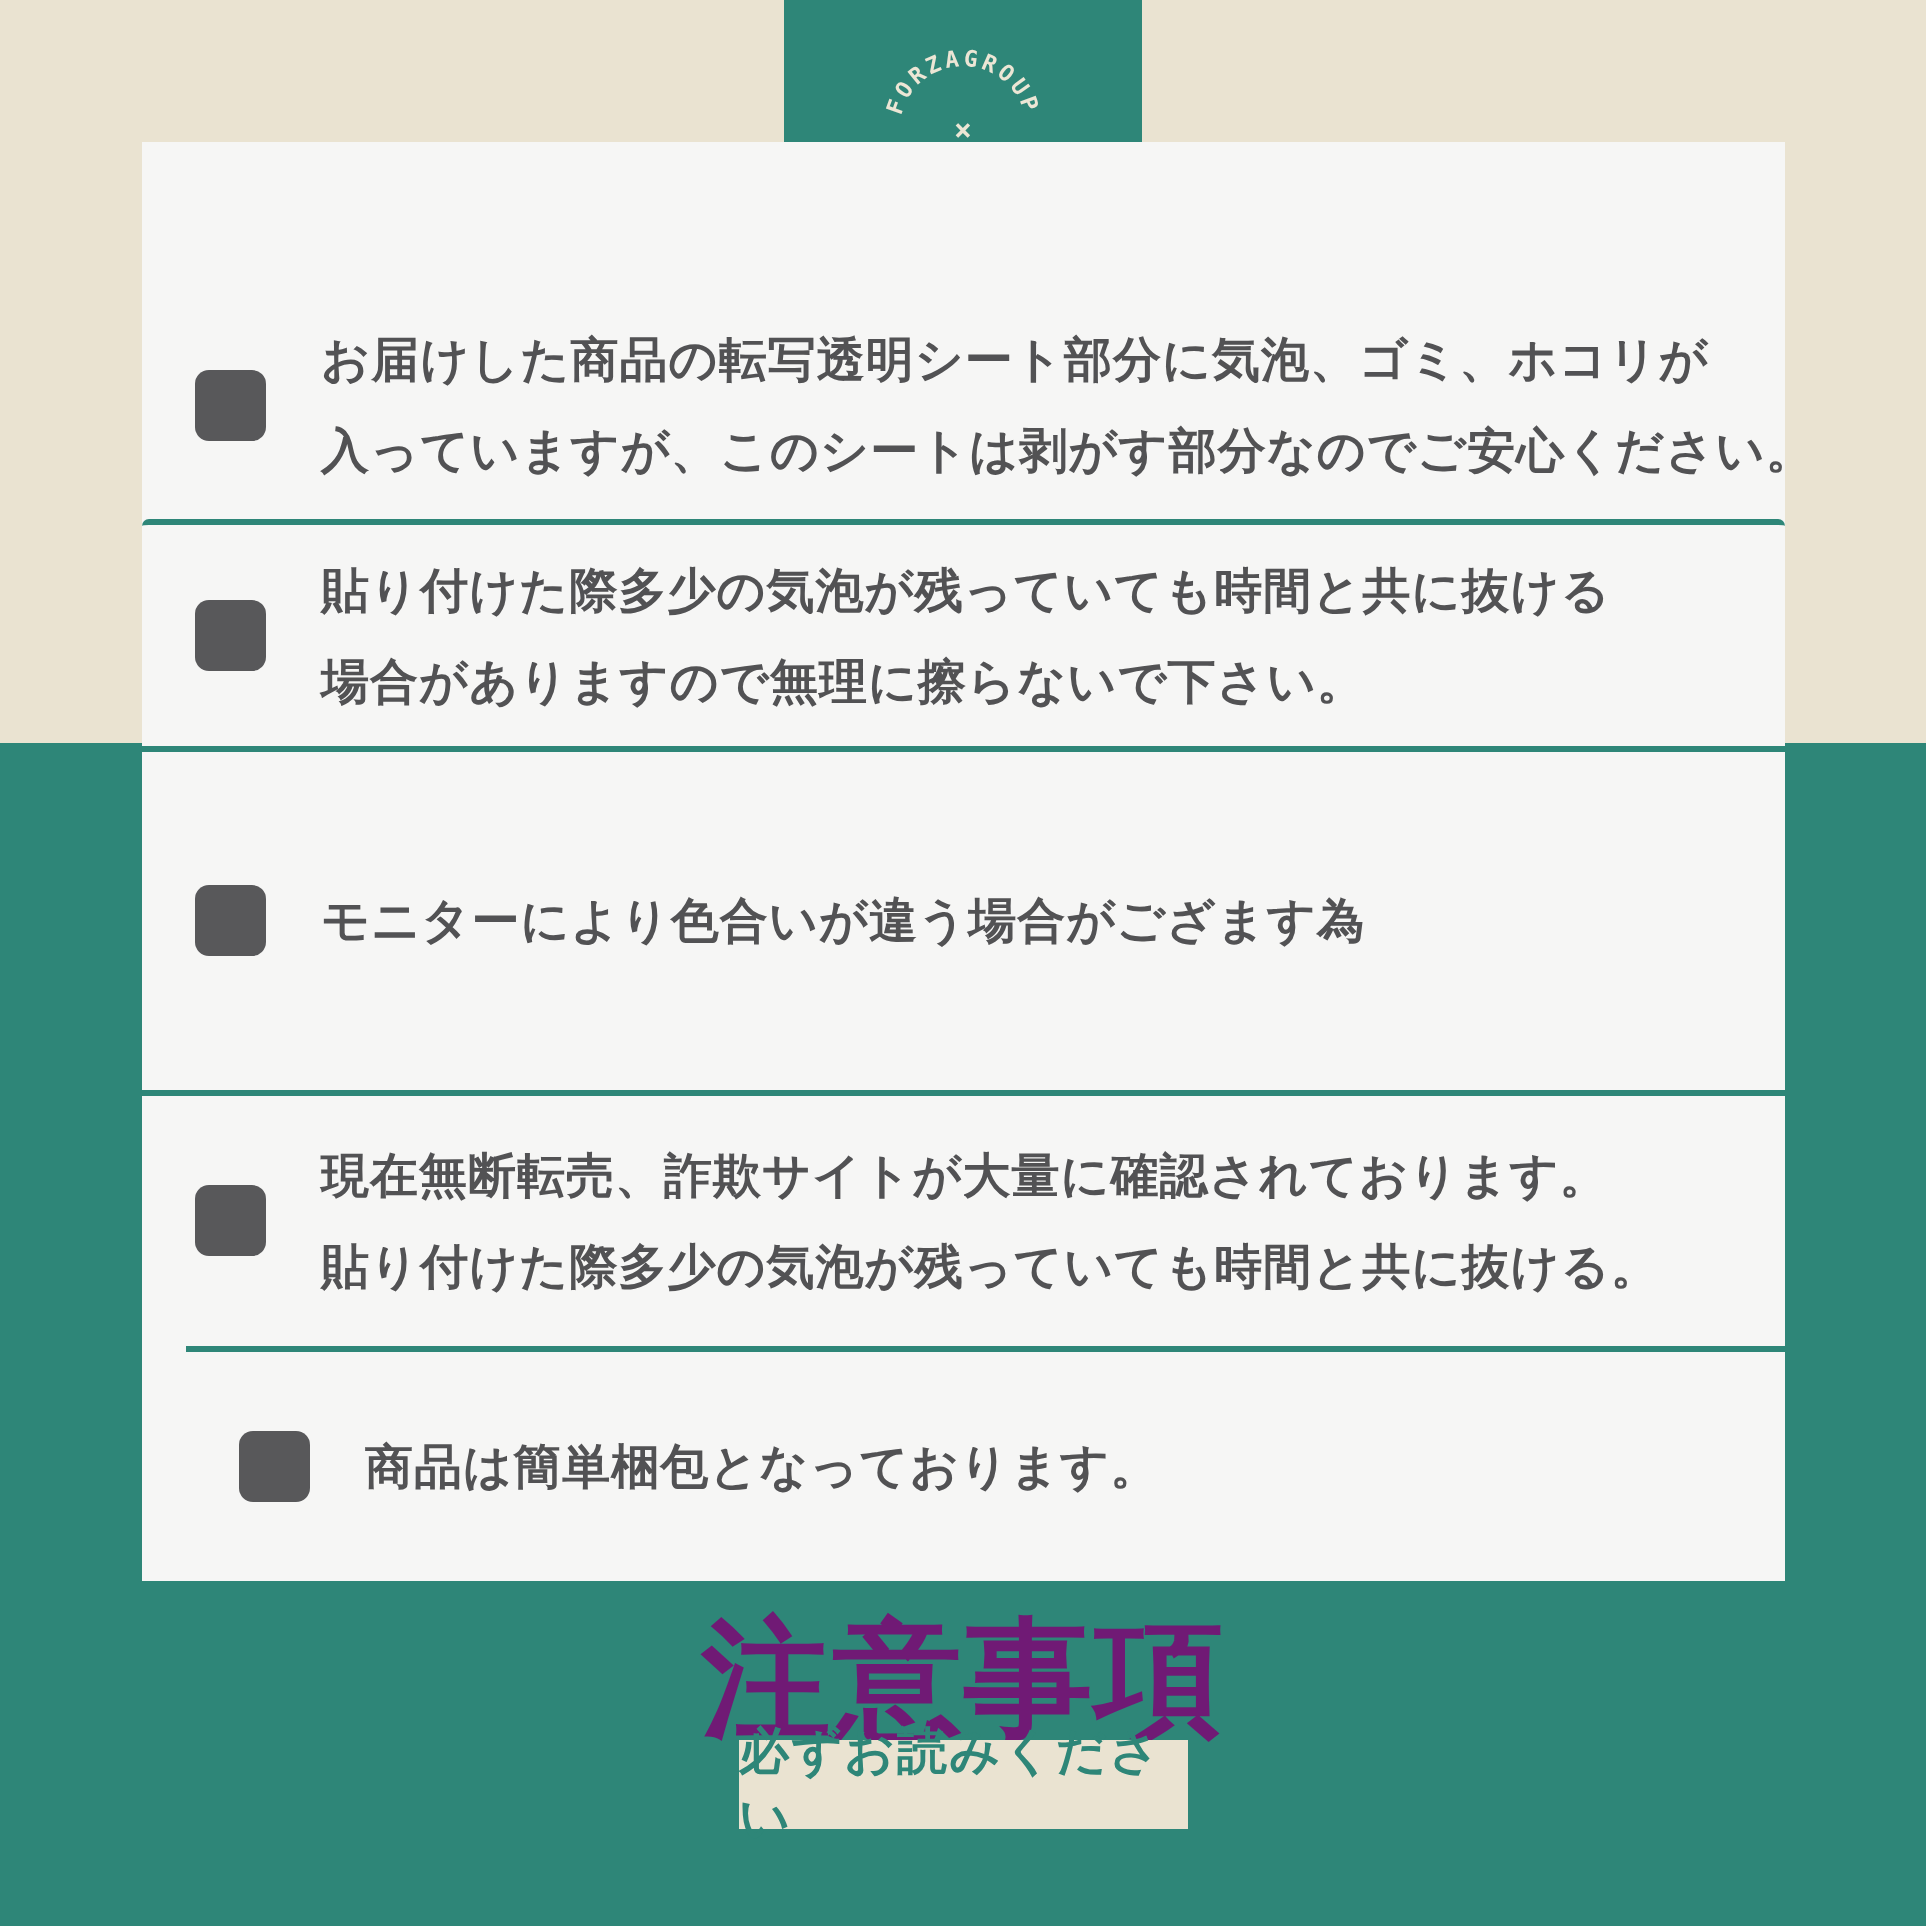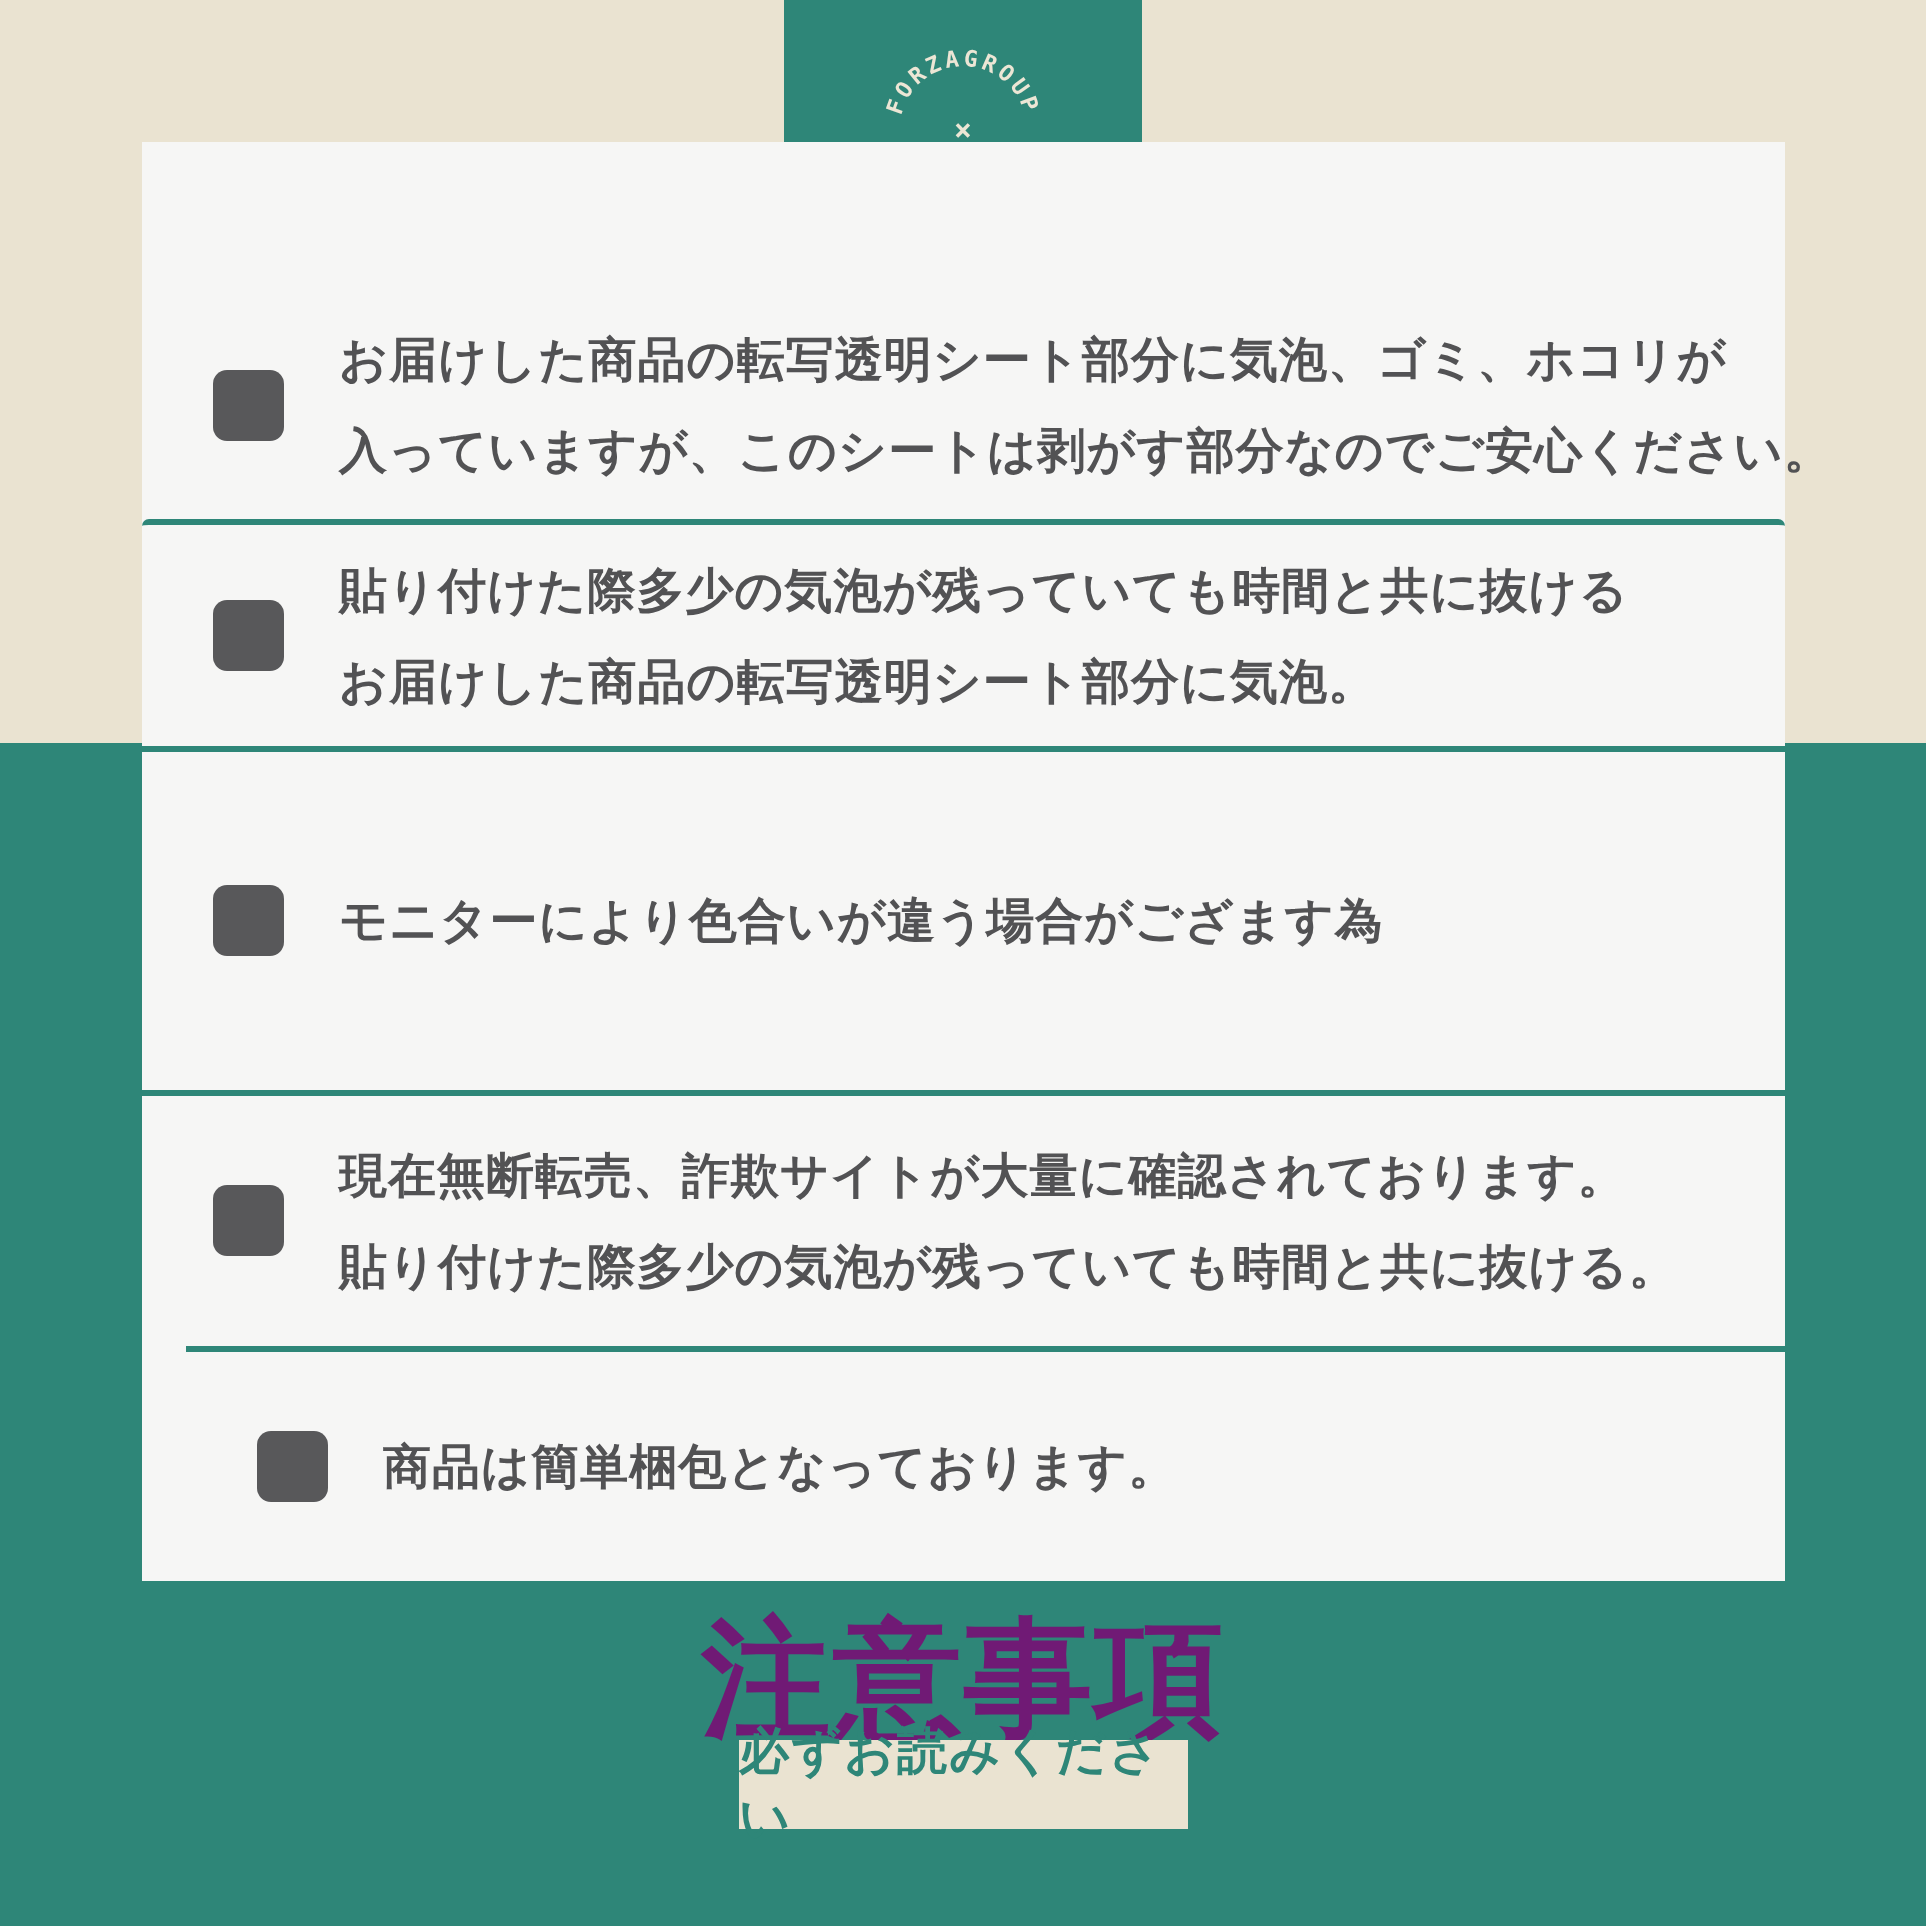--- a/index.html
+++ b/index.html
@@ -24,21 +24,21 @@
   .logo .arc{font-size:23px;letter-spacing:3.5px;}
   .logo .x-mark{font-size:30px;letter-spacing:0;}
 
   
   .card{
     position:absolute;left:142px;top:142px;width:1643px;height:1439px;
     background:#f6f6f5;display:flex;flex-direction:column;
   }
   .row{
     box-sizing:border-box;display:flex;align-items:center;
-    padding-left:71px;gap:55px;
+    padding-left:53px;gap:55px;
   }
   .row.sep{border-top:6px solid #2e8678;}
   .r1{height:383px;padding-top:149px;}
   .r2{height:232px;border-radius:7px;}
   .r3{height:352px;}
   .r4{height:262px;}
   .r5{height:241px;margin-left:44px;}
   .sq{
     width:71px;height:71px;border-radius:14px;background:#58585a;flex:none;
   }
@@ -89,21 +89,21 @@
       <span class="sq"></span>
       <div class="txt">
         <div>お届けした商品の転写透明シート部分に気泡、ゴミ、ホコリが</div>
         <div>入っていますが、このシートは剥がす部分なのでご安心ください。</div>
       </div>
     </div>
     <div class="row r2 sep">
       <span class="sq"></span>
       <div class="txt">
         <div>貼り付けた際多少の気泡が残っていても時間と共に抜ける</div>
-        <div>お届けした商品の転写透明シート部分に気泡。</div>
+        <div>場合がありますので無理に擦らないで下さい。</div>
       </div>
     </div>
     <div class="row r3 sep">
       <span class="sq"></span>
       <div class="txt">
         <div>モニターにより色合いが違う場合がござます為</div>
       </div>
     </div>
     <div class="row r4 sep">
       <span class="sq"></span>

